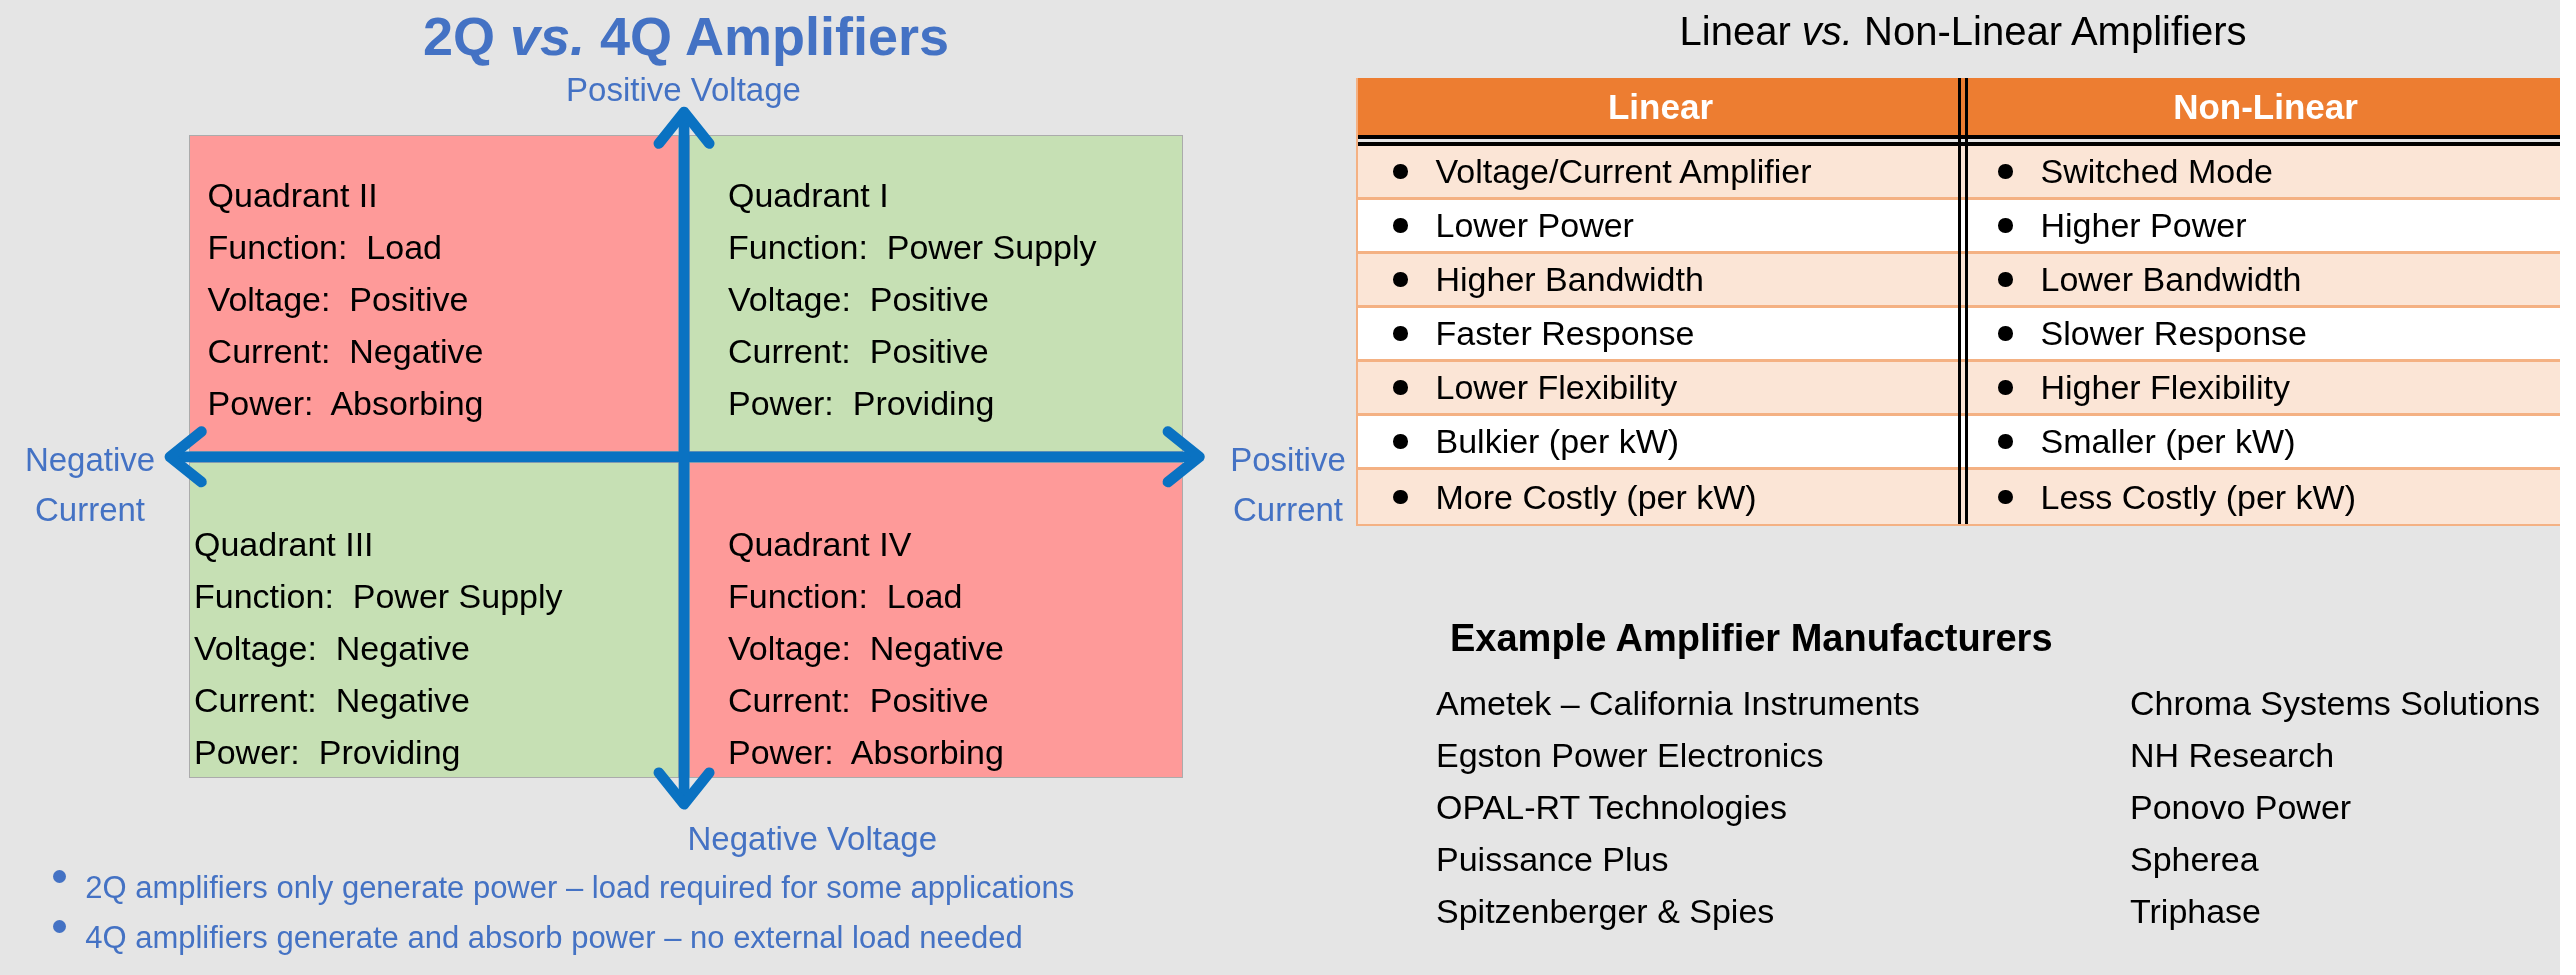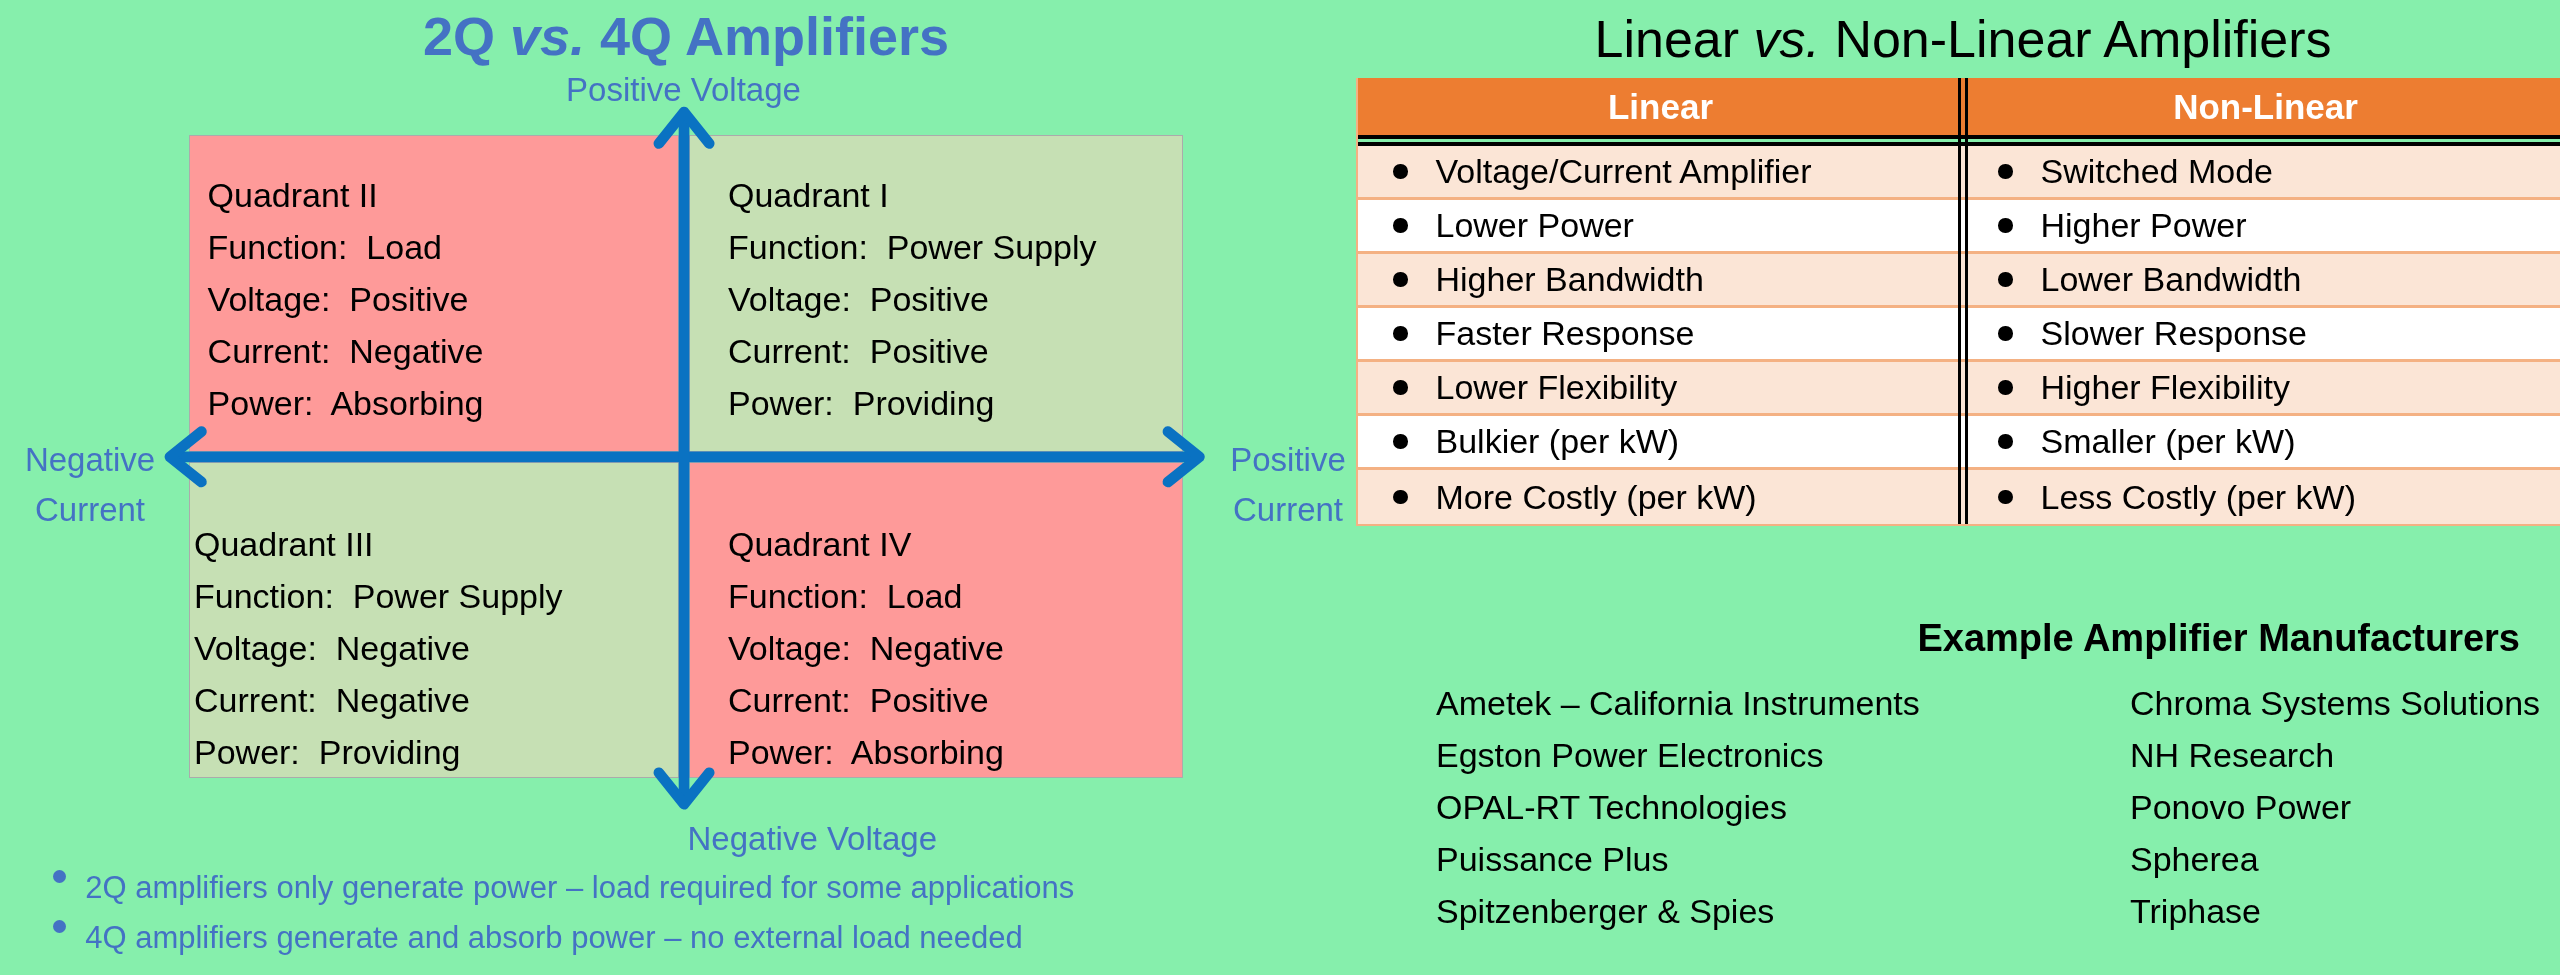--- a/index.html
+++ b/index.html
@@ -1,16 +1,16 @@
 <!DOCTYPE html>
 <html style="font-size:10px"><head>
 <meta charset="utf-8">
 <style>
   html,body{margin:0;padding:0;background:#fff;}
-  #page{position:relative;width:2560px;height:976px;background:#86efac;overflow:hidden;
+  #page{position:relative;width:2560px;height:976px;background:#e5e5e5;overflow:hidden;
         font-family:"Liberation Sans",sans-serif;color:#000;}
 
   
   .main-title{position:absolute;left:189px;top:5px;width:994px;text-align:center;
               font-size:54px;font-weight:bold;color:#4472C4;white-space:pre;}
   .main-title .vs{font-style:italic;}
   .axis-label{position:absolute;color:#4472C4;font-size:33px;text-align:center;line-height:50px;}
   #pos-voltage{left:432px;top:65px;width:503px;}
   #neg-voltage{left:434px;top:814px;width:503px;text-align:right;}
   #neg-current{left:5px;top:435px;width:170px;}
@@ -24,40 +24,40 @@
   .q-line{display:block;font-size:34px;line-height:52px;color:#000;white-space:pre;}
 
   #axes{position:absolute;left:0;top:0;width:1353px;height:976px;pointer-events:none;}
 
   .notes{position:absolute;left:53px;top:870px;width:1296px;}
   .note{display:flex;align-items:flex-start;height:50px;font-size:31px;color:#4472C4;white-space:pre;}
   .note-dot{width:13.2px;height:13.2px;border-radius:50%;background:#4472C4;margin-right:19px;flex:none;}
 
   
   .table-title{position:absolute;left:1356px;top:8.8px;width:1214px;text-align:center;
-               font-size:52px;color:#000;white-space:pre;}
+               font-size:40px;color:#000;white-space:pre;}
   .table-title .vs{font-style:italic;}
 
   #amp-table{position:absolute;left:1356px;top:78px;width:1214px;box-sizing:border-box;
              border-left:2.5px solid #F4B183;border-right:2.5px solid #F4B183;border-bottom:2.5px solid #F4B183;}
   .t-header{display:flex;height:57px;background:#ED7D31;}
   .t-hcell{flex:1;display:flex;align-items:center;justify-content:center;
            color:#fff;font-weight:bold;font-size:35px;}
   .t-hsep{height:0;border-bottom:11.3px double #000;}
   .t-row{display:flex;height:54px;box-sizing:border-box;border-bottom:3.1px solid #F4B183;}
   .t-row.last{border-bottom:none;}
   .t-row.peach{background:#FBE5D6;}
   .t-row.white{background:#FFFFFF;}
   .t-cell{flex:1;display:flex;align-items:center;padding-left:35px;font-size:34px;color:#000;}
   .t-dot{width:14.5px;height:14.5px;border-radius:50%;background:#000;margin-right:28px;flex:none;}
   .t-divider{position:absolute;left:50%;margin-left:-5px;top:0;bottom:0;width:10px;
              box-sizing:border-box;border-left:3.1px solid #000;border-right:3.1px solid #000;}
 
   
-  .manu-heading{position:absolute;left:1450px;top:617px;width:1070px;text-align:right;
+  .manu-heading{position:absolute;left:1450px;top:617px;width:1070px;text-align:left;
                 font-size:38px;font-weight:bold;color:#000;}
   .manu-cols{position:absolute;left:1420px;top:677px;width:1158px;display:flex;}
   .manu-col{font-size:34px;color:#000;margin-left:16px;}
   .manu-col.left{width:678px;}
   .manu-col.right{flex:1;}
   .manu-item{display:block;line-height:52px;white-space:pre;}
 </style>
 </head>
 <body>
 

